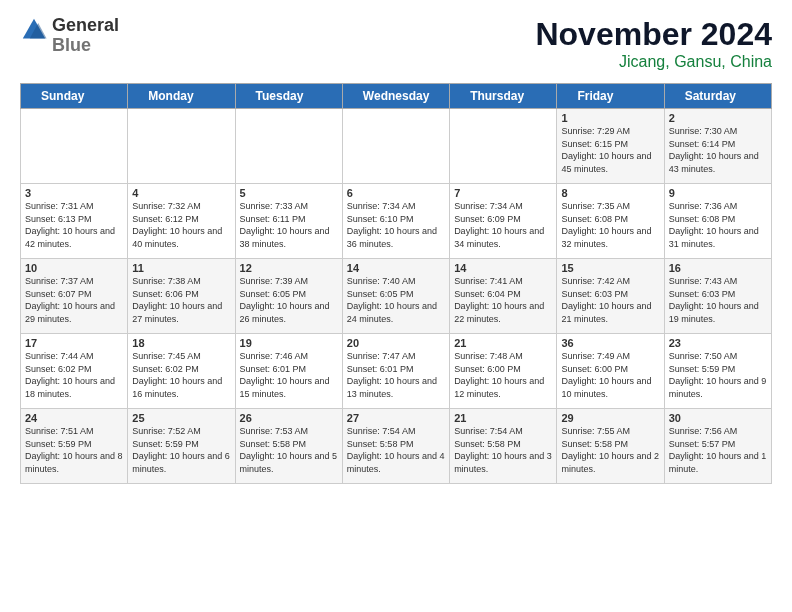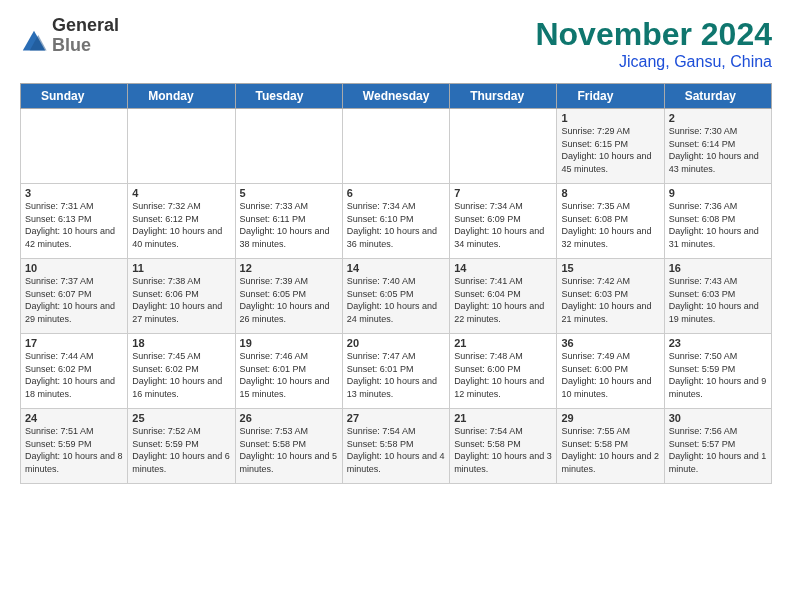--- a/index.html
+++ b/index.html
@@ -14,45 +14,45 @@
       padding: 16px 20px 10px 20px;
     }
     .header {
       display: flex;
       justify-content: space-between;
       align-items: flex-start;
       margin-bottom: 12px;
     }
     .logo {
       display: flex;
-      align-items: flex-end;
+      align-items: flex-start;
     }
     .logo-text {
       font-size: 18px;
       font-weight: bold;
       line-height: 1.1;
     }
     .logo-general { color: #333; }
     .logo-blue { color: #737373; }
     .logo-icon {
       width: 28px;
       height: 28px;
       margin-right: 4px;
     }
     .title-block {
       text-align: right;
     }
     .month-title {
       font-size: 32px;
       font-weight: bold;
-      color: #0f766e;
+      color: #0f172a;
     }
     .location {
       font-size: 16px;
-      color: #1d4ed8;
+      color: #15803d;
     }
     table {
       width: 100%;
       border-collapse: collapse;
       table-layout: fixed;
     }
     thead tr {
       background-color: #2a6db5;
     }
     thead th {

